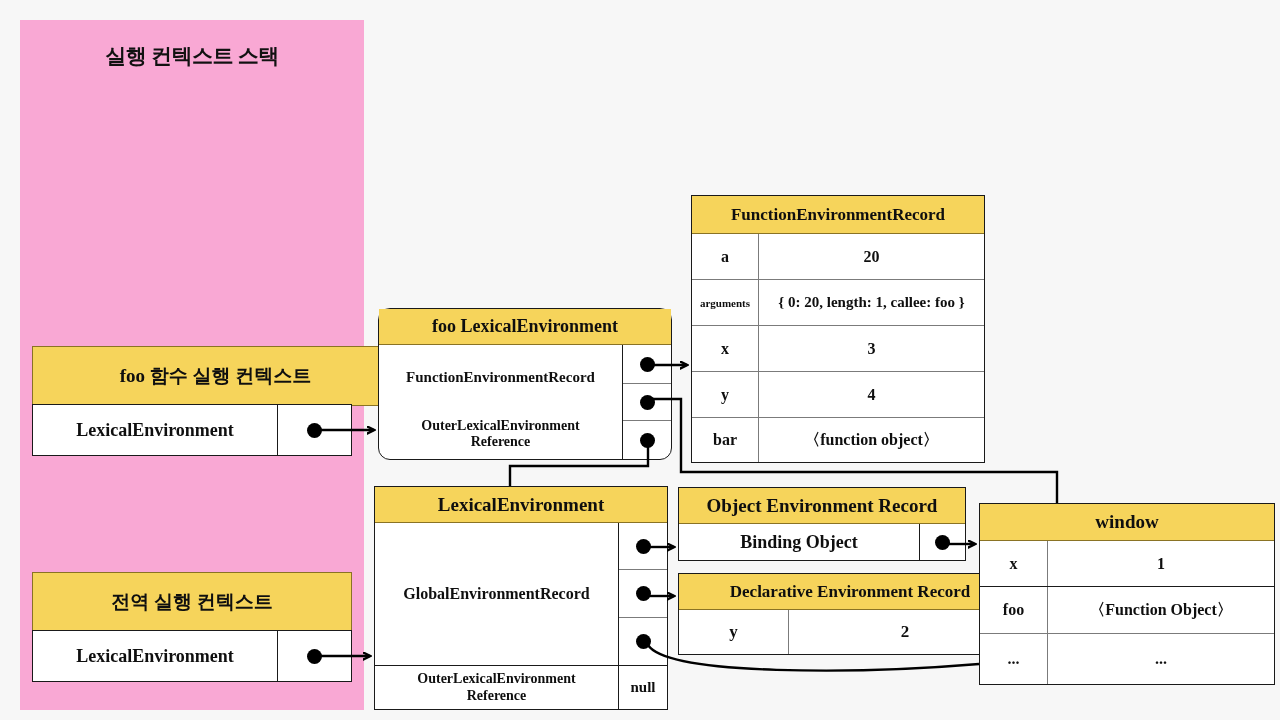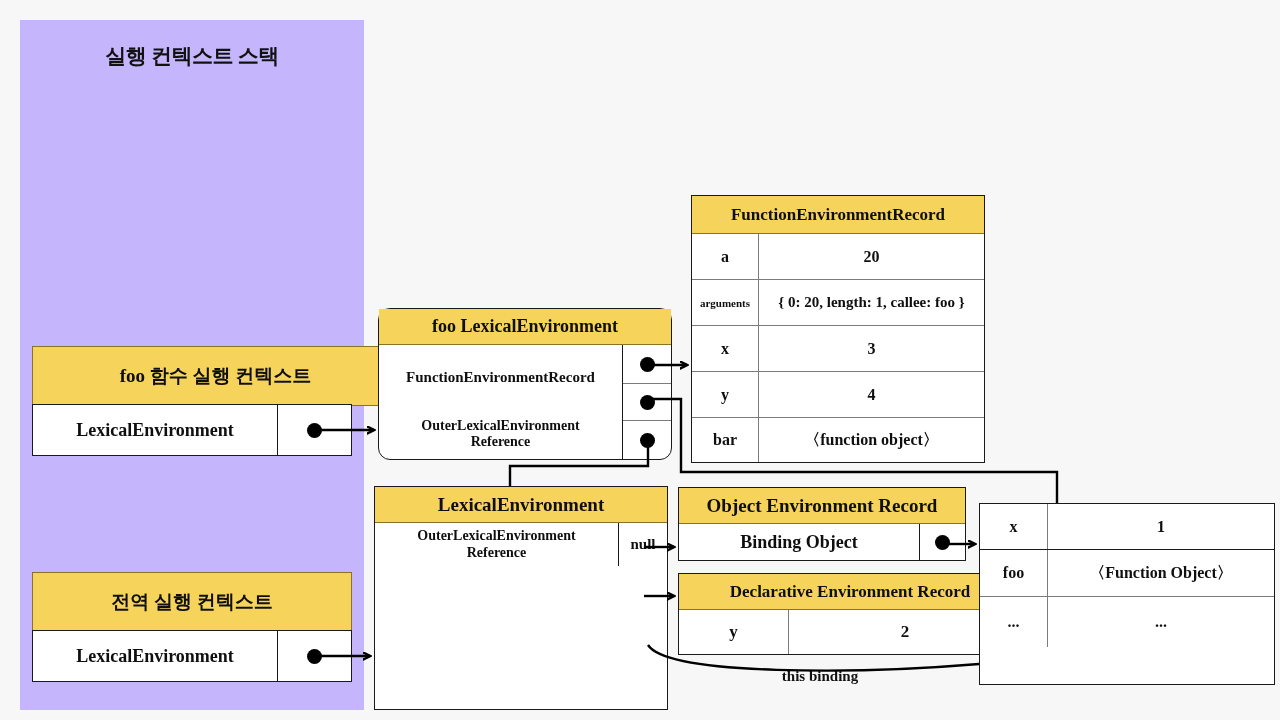--- a/index.html
+++ b/index.html
@@ -23,21 +23,21 @@
     height: 720px;
   }
 
   
   .stack-panel {
     position: absolute;
     left: 20px;
     top: 20px;
     width: 344px;
     height: 690px;
-    background: #c4b5fd;
+    background: #f9a8d4;
   }
   .stack-title {
     position: absolute;
     left: 20px;
     top: 22px;
     width: 304px;
     text-align: center;
     font-size: 21px;
     font-weight: bold;
     color: #111;
@@ -206,20 +206,34 @@
     </div>
 
     <div class="row" style="height:44px;">
       <div class="cell sep-r" style="width:67px;font-size:16px;">bar</div>
       <div class="cell" style="flex:1;font-size:16px;">〈function object〉</div>
     </div>
   </div>
 
   <div class="box" id="glob-le">
     <div class="hdr" style="height:36px;font-size:19px;">LexicalEnvironment</div>
+    <div class="row" style="height:143px;border-bottom:1.5px solid #1a1a1a;">
+      <div class="cell" style="flex:1;font-size:16px;">GlobalEnvironmentRecord</div>
+      <div style="width:48px;border-left:1.5px solid #1a1a1a;display:flex;flex-direction:column;">
+        <div class="cell" style="height:47px;border-bottom:1.5px solid #7b7b7b;">
+          <span class="dot"></span>
+        </div>
+        <div class="cell" style="height:48px;border-bottom:1.5px solid #7b7b7b;">
+          <span class="dot"></span>
+        </div>
+        <div class="cell" style="flex:1;">
+          <span class="dot"></span>
+        </div>
+      </div>
+    </div>
     <div class="row" style="height:43px;">
       <div class="cell sep-r-dark" style="flex:1;font-size:14px;line-height:1.15;flex-direction:column;">
         <span>OuterLexicalEnvironment</span>
         <span>Reference</span>
       </div>
       <div class="cell" style="width:48px;font-size:15px;">null</div>
     </div>
   </div>
 
   <div class="box" id="oer">
@@ -234,35 +248,35 @@
 
   <div class="box" id="der">
     <div class="hdr" style="height:36px;font-size:17px;">Declarative Environment Record</div>
     <div class="row" style="height:44px;">
       <div class="cell sep-r" style="width:110px;font-size:17px;">y</div>
       <div class="cell" style="flex:1;font-size:17px;">2</div>
     </div>
   </div>
 
   <div class="box" id="win">
+    <div class="hdr" style="height:37px;font-size:19px;">window</div>
     <div class="row sep-b-dark" style="height:46px;">
       <div class="cell sep-r" style="width:68px;font-size:16px;">x</div>
       <div class="cell" style="flex:1;font-size:16px;">1</div>
     </div>
     <div class="row sep-b" style="height:47px;">
       <div class="cell sep-r" style="width:68px;font-size:16px;">foo</div>
       <div class="cell" style="flex:1;font-size:16px;">〈Function Object〉</div>
     </div>
     <div class="row" style="height:50px;">
       <div class="cell sep-r" style="width:68px;font-size:16px;">...</div>
       <div class="cell" style="flex:1;font-size:16px;">...</div>
     </div>
   </div>
 
-  <div class="this-binding">this binding</div>
 
   <svg class="wires" viewBox="0 0 1280 720" width="1280" height="720">
     <defs>
       <marker id="ah" markerWidth="9" markerHeight="9" refX="7.5" refY="4.5" orient="auto" markerUnits="userSpaceOnUse">
         <path d="M0,0.7 L8,4.5 L0,8.3" fill="none" stroke="#000" stroke-width="1.9"></path>
       </marker>
     </defs>
 
     <line x1="318" y1="430" x2="374" y2="430" marker-end="url(#ah)"></line>
 

